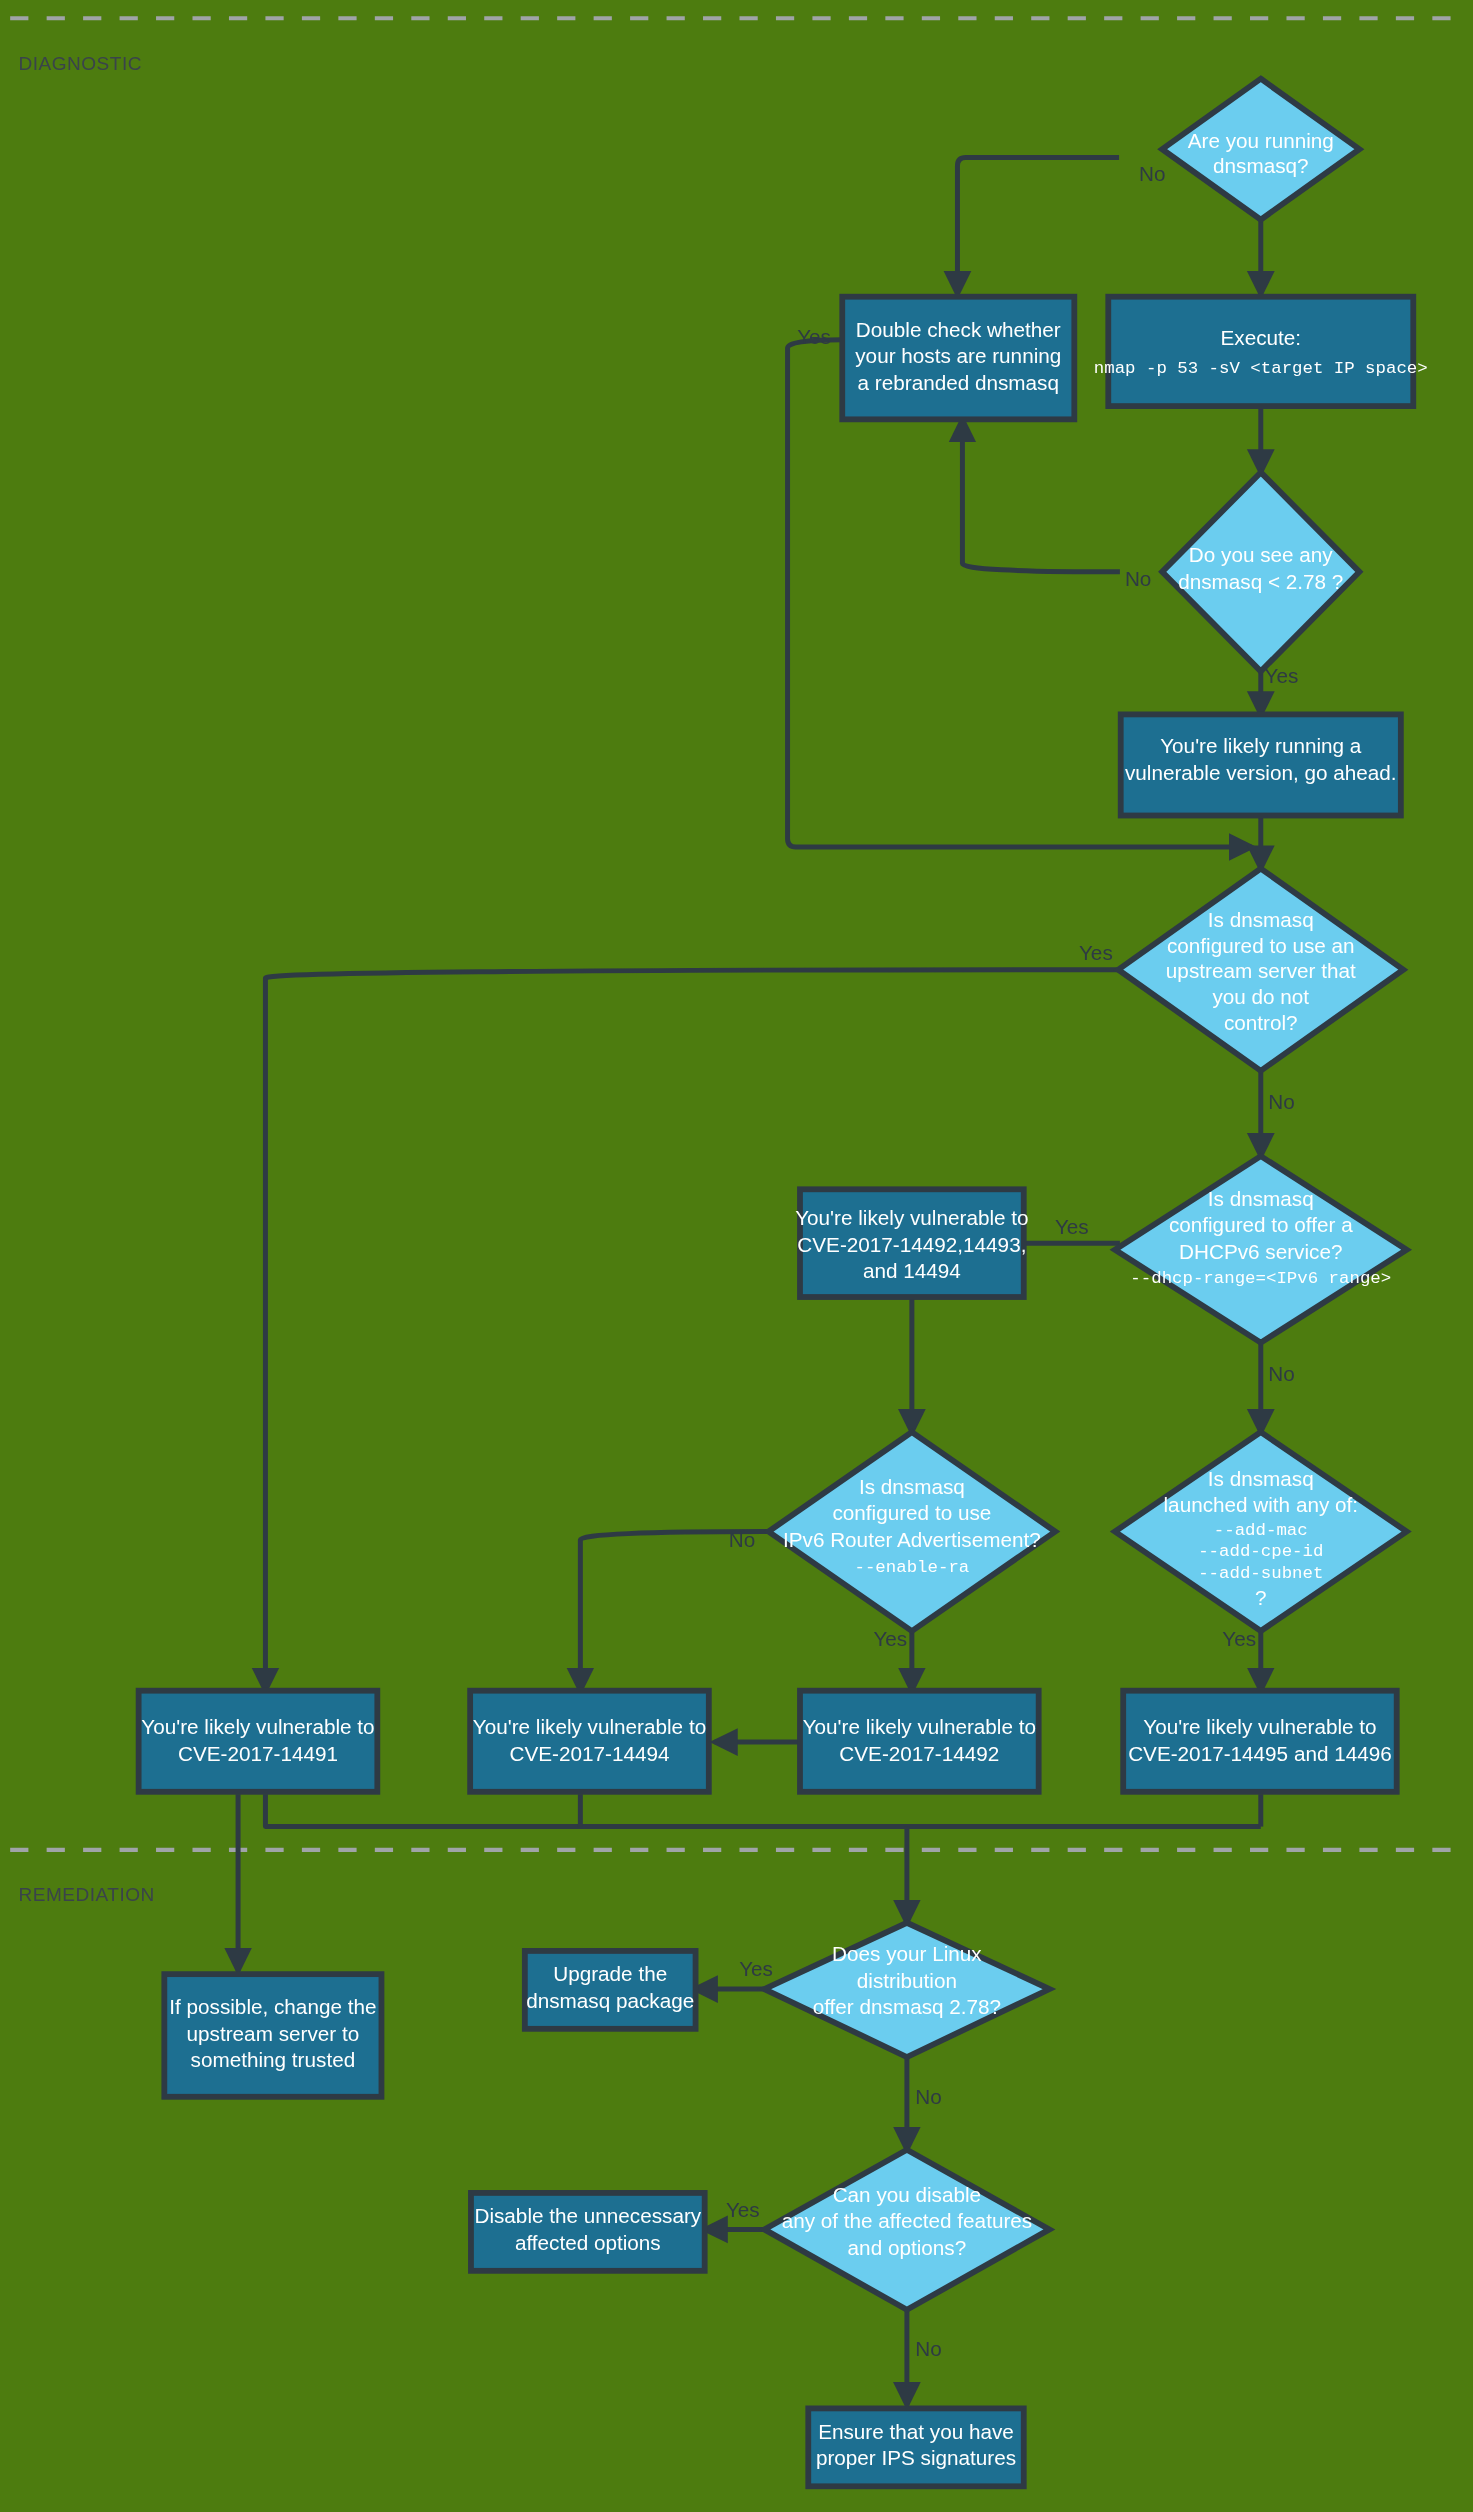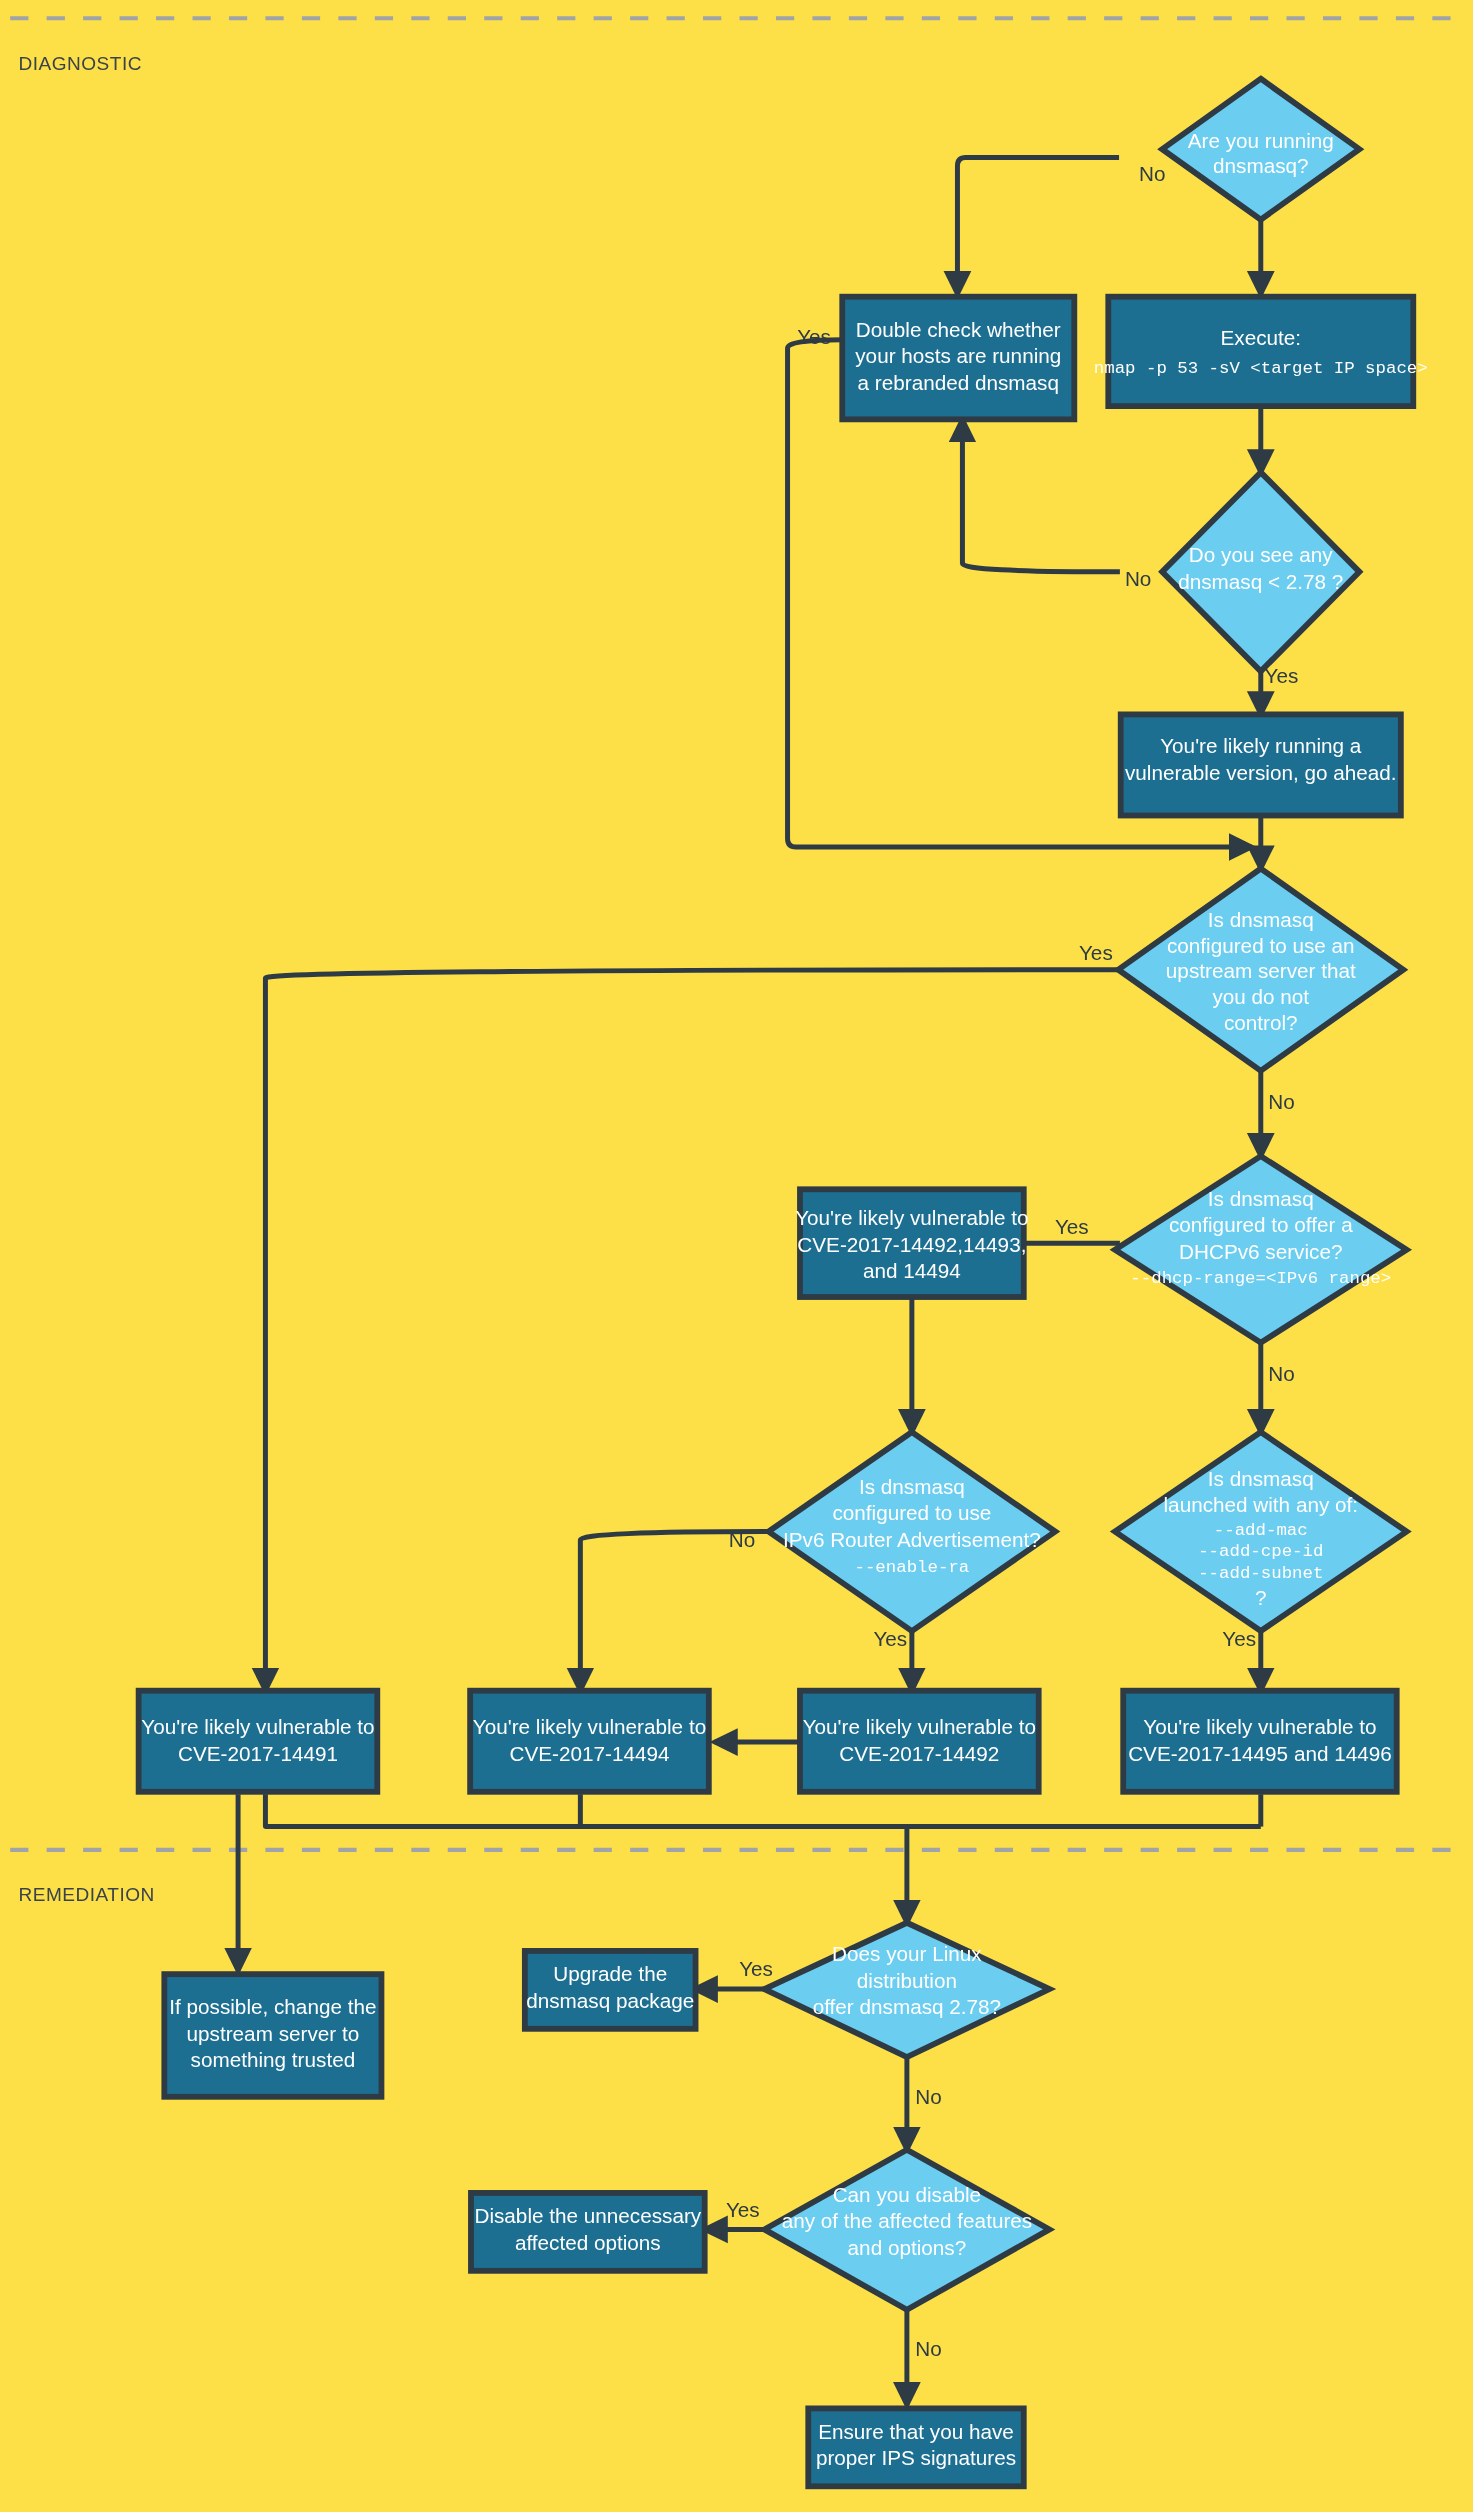--- a/index.html
+++ b/index.html
@@ -7,21 +7,21 @@
     padding: 0;
     background: #ffffff;
   }
   body {
     font-family: "Liberation Sans", sans-serif;
   }
   #page {
     position: relative;
     width: 1474px;
     height: 2512px;
-    background: #fde047;
+    background: #4d7c0f;
     overflow: hidden;
   }
   svg#flow {
     position: absolute;
     top: 0;
     left: 0;
     width: 1474px;
     height: 2512px;
   }
   .node-box {

